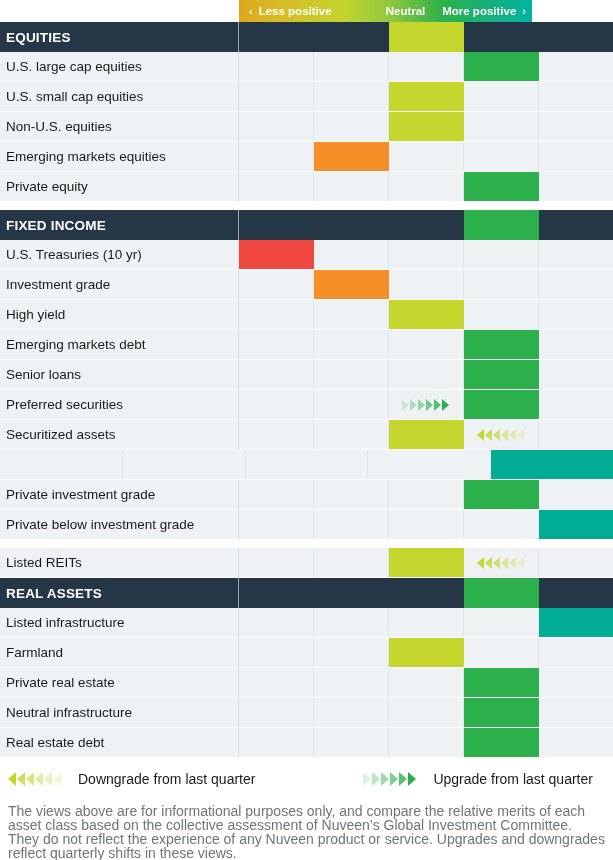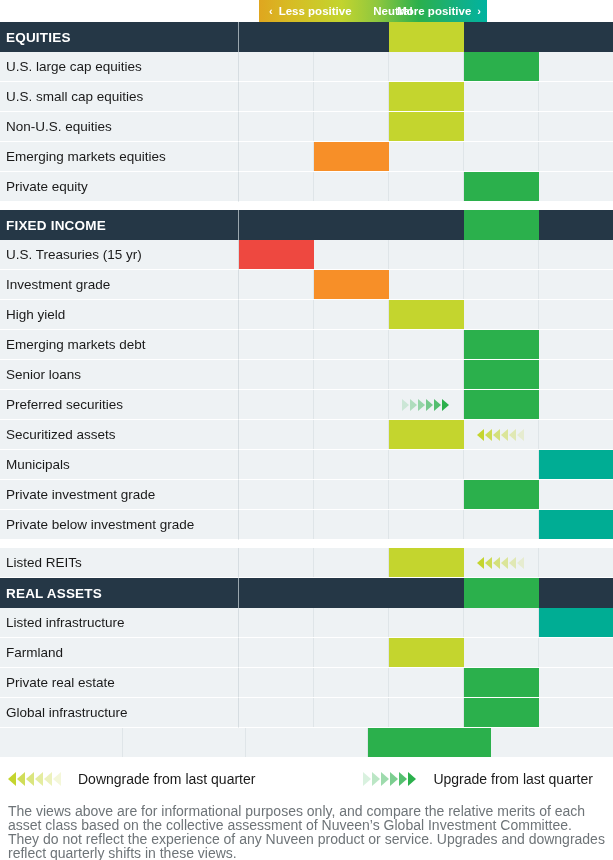--- a/index.html
+++ b/index.html
@@ -14,22 +14,21 @@
     position: relative;
     width: 613px;
     height: 860px;
     overflow: hidden;
   }
 
   
   .scale-header {
     display: flex;
     height: 22px;
-    width: 487px;
-    gap: 20px;
+    width: 532px;
   }
   .scale-spacer {
     width: 239px;
     background: #ffffff;
     flex: 0 0 239px;
   }
   .scale-bar {
     flex: 1 1 auto;
     position: relative;
     background: linear-gradient(to right,
@@ -246,21 +245,21 @@
         <div class="label">FIXED INCOME</div>
         <div class="cells">
           <div class="cell"></div>
           <div class="cell"></div>
           <div class="cell"></div>
           <div class="cell fill-green"></div>
           <div class="cell"></div>
         </div>
       </div>
       <div class="row">
-        <div class="label">U.S. Treasuries (15 yr)</div>
+        <div class="label">U.S. Treasuries (10 yr)</div>
         <div class="cells">
           <div class="cell fill-red"></div>
           <div class="cell"></div>
           <div class="cell"></div>
           <div class="cell"></div>
           <div class="cell"></div>
         </div>
       </div>
       <div class="row">
         <div class="label">Investment grade</div>
@@ -334,21 +333,20 @@
               <span class="chev down" style="opacity: 0.62;"></span>
               <span class="chev down" style="opacity: 0.46;"></span>
               <span class="chev down" style="opacity: 0.32;"></span>
               <span class="chev down" style="opacity: 0.18;"></span>
             </span>
           </div>
           <div class="cell"></div>
         </div>
       </div>
       <div class="row">
-        <div class="label">Municipals</div>
         <div class="cells">
           <div class="cell"></div>
           <div class="cell"></div>
           <div class="cell"></div>
           <div class="cell"></div>
           <div class="cell fill-teal"></div>
         </div>
       </div>
       <div class="row">
         <div class="label">Private investment grade</div>
@@ -424,30 +422,31 @@
         <div class="label">Private real estate</div>
         <div class="cells">
           <div class="cell"></div>
           <div class="cell"></div>
           <div class="cell"></div>
           <div class="cell fill-green"></div>
           <div class="cell"></div>
         </div>
       </div>
       <div class="row">
-        <div class="label">Global infrastructure</div>
-        <div class="cells">
-          <div class="cell"></div>
-          <div class="cell"></div>
-          <div class="cell"></div>
-          <div class="cell fill-green"></div>
-          <div class="cell"></div>
-        </div>
-      </div>
-      <div class="row">
+        <div class="label">Neutral infrastructure</div>
+        <div class="cells">
+          <div class="cell"></div>
+          <div class="cell"></div>
+          <div class="cell"></div>
+          <div class="cell fill-green"></div>
+          <div class="cell"></div>
+        </div>
+      </div>
+      <div class="row">
+        <div class="label">Real estate debt</div>
         <div class="cells">
           <div class="cell"></div>
           <div class="cell"></div>
           <div class="cell"></div>
           <div class="cell fill-green"></div>
           <div class="cell"></div>
         </div>
       </div>
     </div>
 

